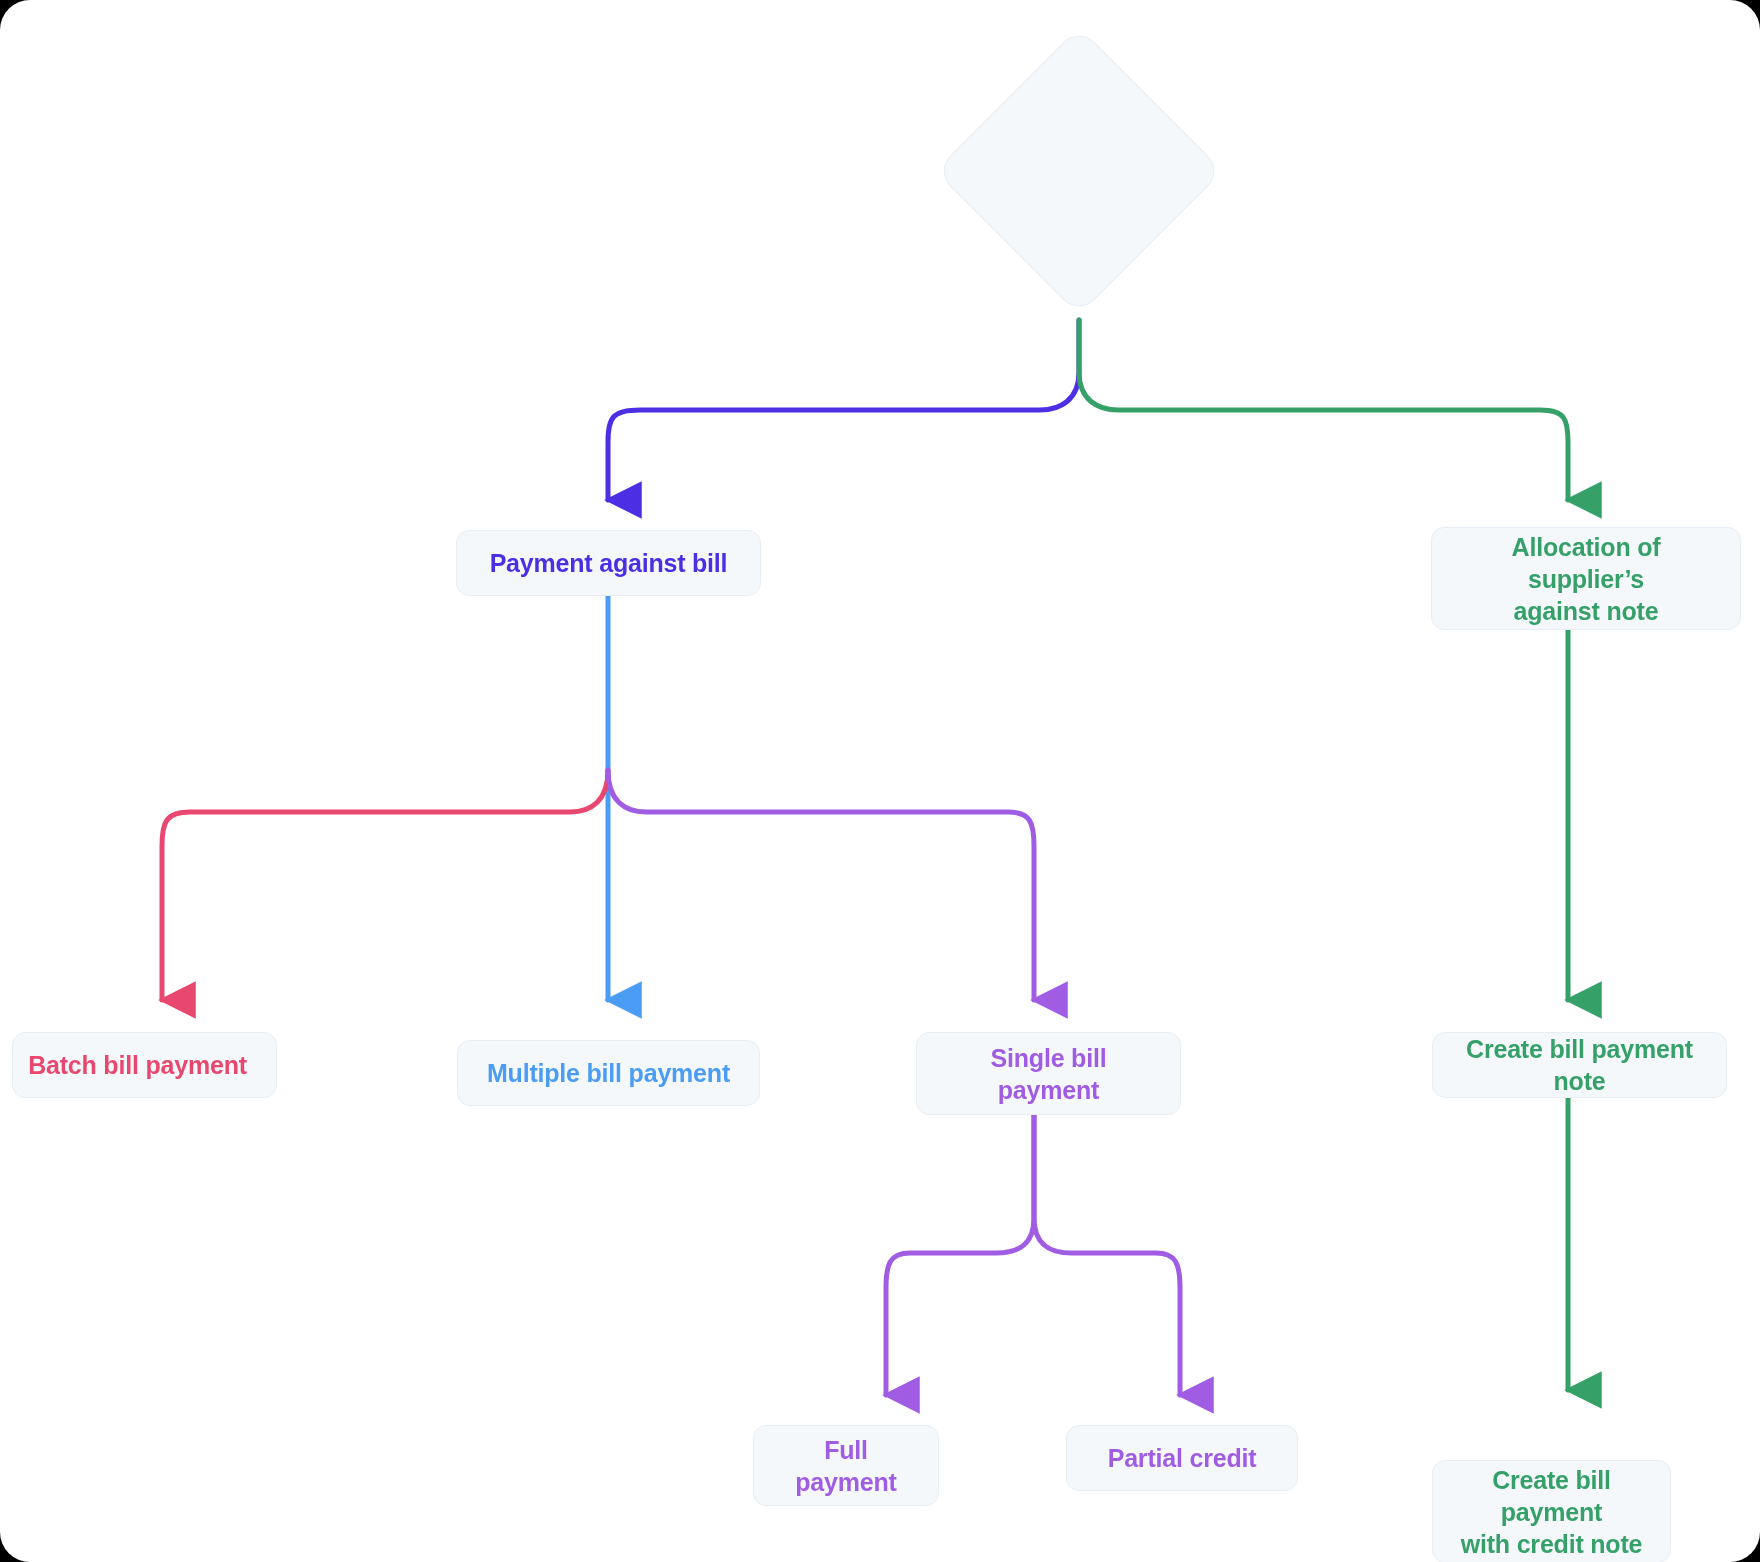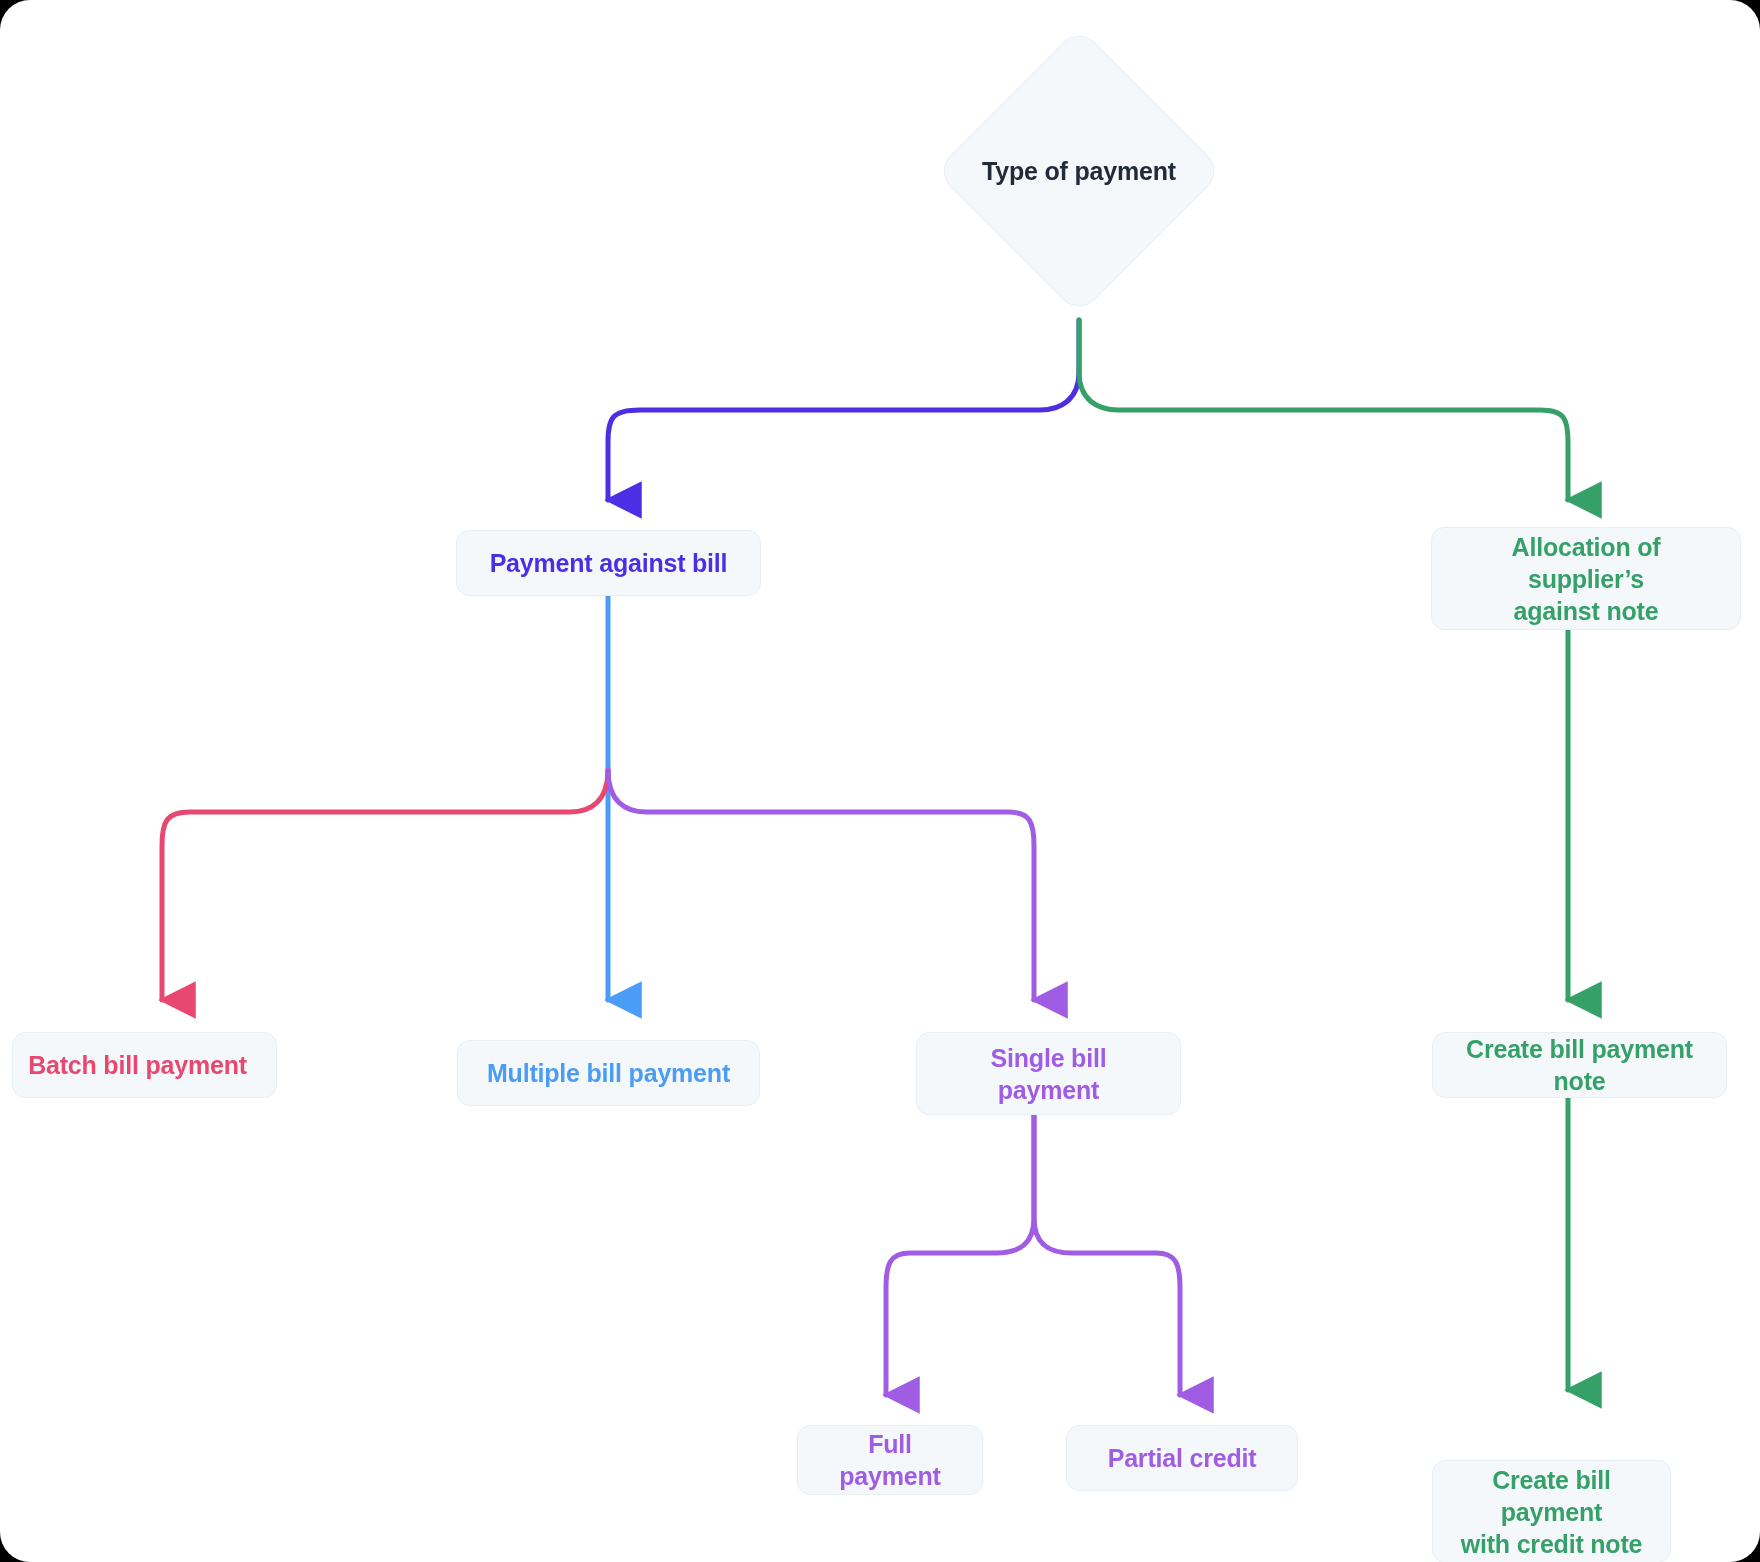--- a/index.html
+++ b/index.html
@@ -128,35 +128,34 @@
              L 1034 1218
              C 1034 1245, 1050 1253, 1072 1253
              L 1156 1253
              C 1176 1253, 1180 1264, 1180 1288
              L 1180 1395" fill="none" stroke="#a05ce2" stroke-width="5" stroke-linecap="round" marker-end="url(#ah-purple)"></path>
 
     <path d="M 1568 1098 L 1568 1390" fill="none" stroke="#35a169" stroke-width="5" stroke-linecap="round" marker-end="url(#ah-green)"></path>
   </svg>
 
   <div class="diamond" style="left:1977px;top:30px;width:204px;height:204px;left:977px;top:69px;width:204px;height:204px;"></div>
-  <div class="diamond-label" style="left:929px;top:145px;width:300px;height:52px;">Type of payment</div>
 
   <div class="node" style="left:456px;top:530px;width:305px;height:66px;color:#4c2fe5;">Payment against bill</div>
 
   <div class="node" style="left:1431px;top:527px;width:310px;height:103px;color:#35a169;">Allocation of supplier’s
 against note</div>
 
   <div class="node" style="left:12px;top:1032px;width:265px;height:66px;color:#e8486f;padding-left:8px;">Batch bill payment</div>
 
   <div class="node" style="left:457px;top:1032px;width:303px;height:66px;color:#4a9cf5;margin-top:8px;">Multiple bill payment</div>
 
   <div class="node" style="left:916px;top:1032px;width:265px;height:83px;color:#a05ce2;">Single bill payment</div>
 
   <div class="node" style="left:1432px;top:1032px;width:295px;height:66px;color:#35a169;">Create bill payment note</div>
 
-  <div class="node" style="left:797px;top:1425px;width:186px;height:70px;color:#a05ce2;">Full payment</div>
+  <div class="node" style="left:753px;top:1425px;width:186px;height:81px;color:#a05ce2;">Full payment</div>
 
   <div class="node" style="left:1066px;top:1425px;width:232px;height:66px;color:#a05ce2;">Partial credit</div>
 
   <div class="node" style="left:1432px;top:1460px;width:239px;height:103px;color:#35a169;">Create bill payment
 with credit note</div>
 
 </div>
 
 </body></html>

